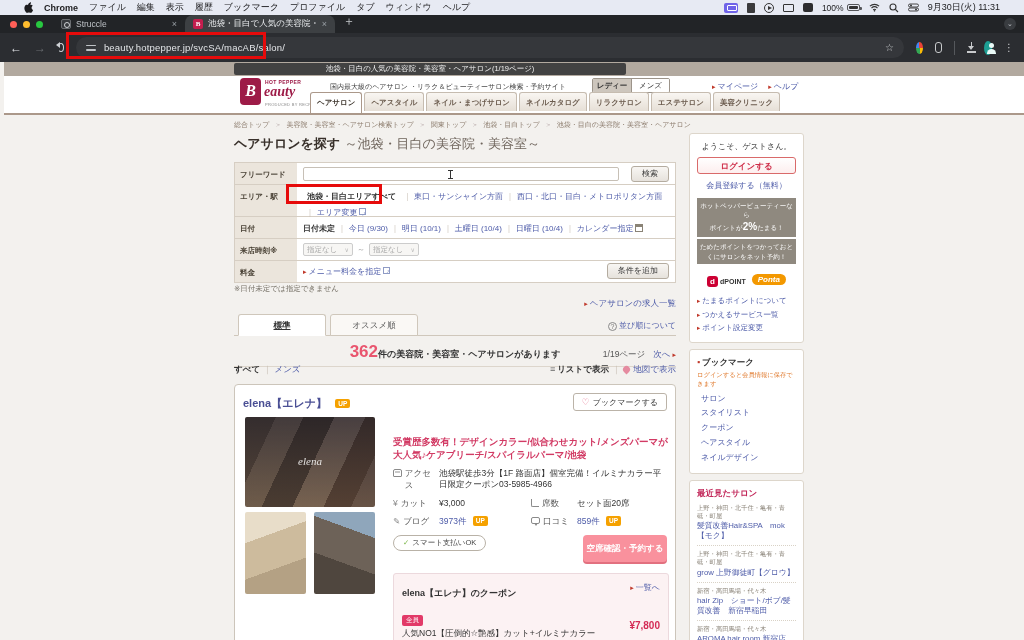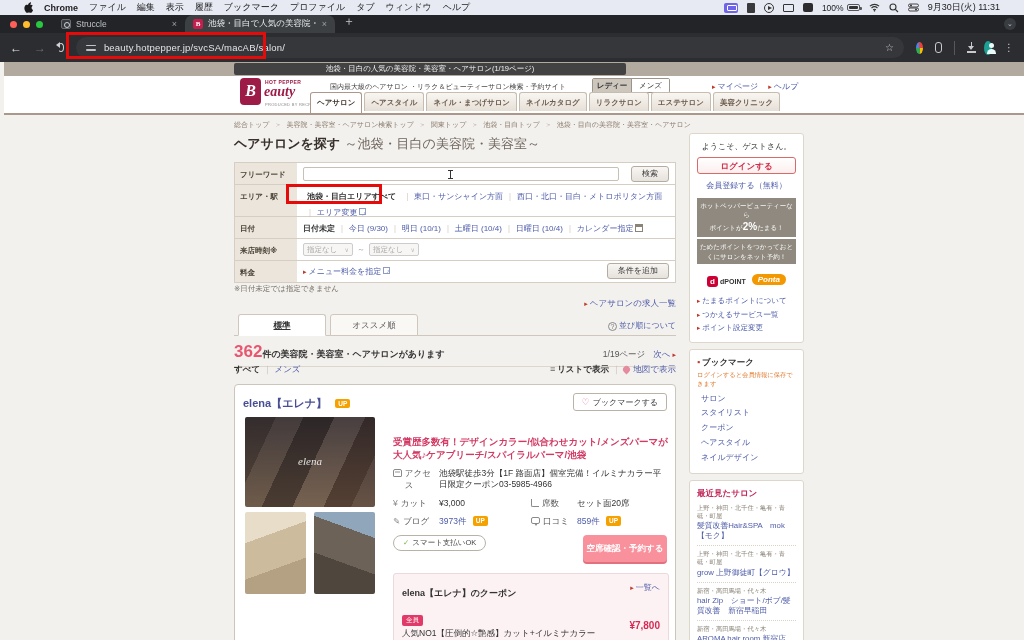--- a/index.html
+++ b/index.html
@@ -130,21 +130,21 @@
 
   
   #sorttabs { position:absolute; left:230px; top:252px; width:442px; height:22px; border-bottom:1px solid #cfc7bb; }
   .stab { position:absolute; top:0; width:88px; height:22px; border:1px solid #cfc7bb; border-radius:3px 3px 0 0;
     font-size:8.5px; text-align:center; line-height:21px; }
   .stab.on { left:4px; background:#fff; border-bottom-color:#fff; font-weight:bold; color:#333;text-decoration:underline; }
   .stab.off { left:96px; background:#faf8f5; color:#555; }
   .sorthelp { position:absolute; right:0; top:6px; font-size:8px; color:#4d5ba8; }
   .q-ic { display:inline-block; width:9px; height:9px; border:1px solid #8a8a8a; border-radius:50%; color:#777;
     font-size:7px; text-align:center; line-height:8px; margin-right:2px; vertical-align:-1px; }
-  #countrow { position:absolute; left:230px; top:280px; width:442px; border-bottom:1px solid #ddd6cc; padding-bottom:4px; }
+  #countrow { position:absolute; left:230px; top:280px; width:442px; border-bottom:1px solid #ddd6cc; padding-bottom:4px;text-align:center; }
   .cnum { font-size:17px; font-weight:bold; color:#e9556e; }
   .csuf { font-size:9px; font-weight:bold; color:#333; }
   .pager { position:absolute; right:0; top:7px; font-size:8.5px; color:#555; }
   .pager .nx { color:#4d5ba8; margin-left:8px; }
   .pager .nx:after { content:"▸"; color:#c0392b; margin-left:2px; font-size:7px; }
   #filterrow { position:absolute; left:230px; top:302px; width:442px; font-size:8.5px; }
   .list-ic { color:#666; font-size:9px; margin-right:2px; }
   .pin-ic { display:inline-block; width:7px; height:7px; background:#e58ba0; border-radius:50% 50% 50% 0; transform:rotate(-45deg); margin-right:3px; vertical-align:-1px; }
   .viewops { position:absolute; right:0; top:0; }
 

